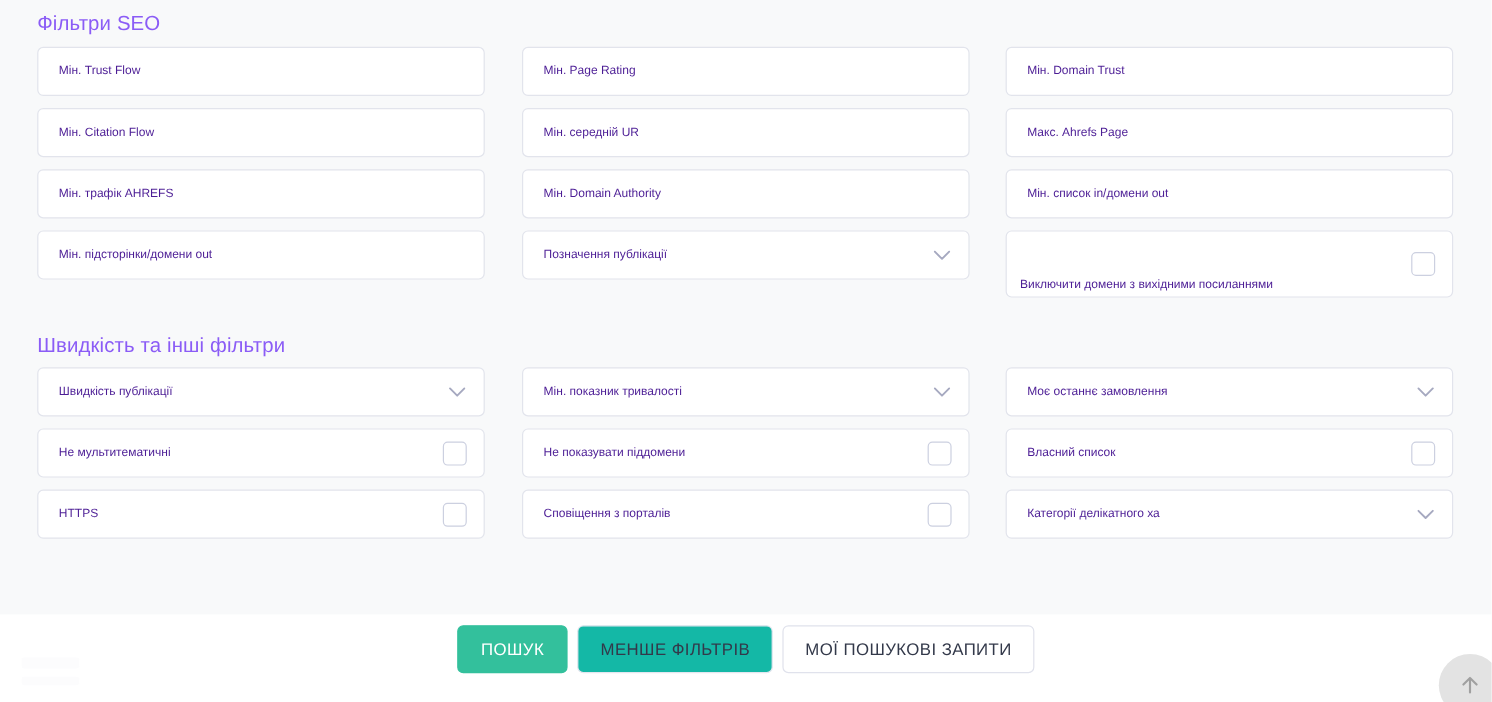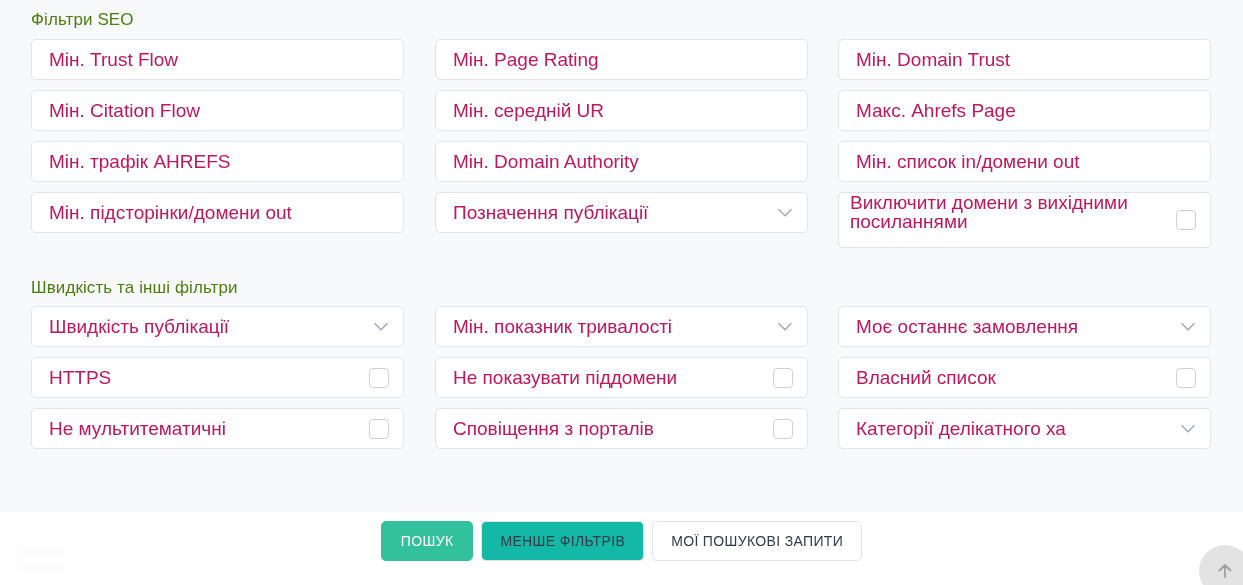--- a/index.html
+++ b/index.html
@@ -23,21 +23,21 @@
   .filter-panel {
     position: absolute;
     left: 0; top: 0;
     width: 1243px;
     height: 512px;
     background: #f8f9fa;
   }
 
   .section-title {
     font-size: 17px;
-    color: #4d7c0f;
+    color: #8b5cf6;
     font-weight: 400;
     letter-spacing: .1px;
   }
   #seo-title   { position: absolute; left: 31px; top: 10px; }
   #tech-title  { position: absolute; left: 31px; top: 278px; }
 
   
   .col { position: absolute; width: 373px; }
   .col-1 { left: 31px;  }
   .col-2 { left: 435px; }
@@ -53,28 +53,28 @@
     margin-bottom: 10px;
     background: #ffffff;
     border: 1px solid #e2e4ec;
     border-radius: 5px;
     display: flex;
     align-items: center;
     padding: 0 14px 0 17px;
   }
   .field.tall {
     height: 56px;
-    align-items: flex-start;
+    align-items: flex-end;
     padding-right: 46px;
     padding-left: 11px;
   }
 
   .field-label {
-    font-size: 19px;
-    color: #be185d;
+    font-size: 10px;
+    color: #4c1d95;
     line-height: 19px;
     flex: 1 1 auto;
     white-space: pre-line;
   }
 
   
   .chevron {
     position: absolute;
     right: 15px;
     top: 50%;
@@ -230,25 +230,25 @@
     <div class="col col-1 tech-row" id="tech-col-1">
         <div class="field">
           <span class="field-label">Швидкість публікації</span>
           <span class="chevron">
             <svg width="14" height="9" viewBox="0 0 14 9">
               <path d="M1 1.2 L7 7.2 L13 1.2" stroke="#a6a9c0" stroke-width="1.6" fill="none" stroke-linecap="round" stroke-linejoin="round"></path>
             </svg>
           </span>
         </div>
         <div class="field">
+          <span class="field-label">Не мультитематичні</span>
+          <span class="checkbox"></span>
+        </div>
+        <div class="field">
           <span class="field-label">HTTPS</span>
-          <span class="checkbox"></span>
-        </div>
-        <div class="field">
-          <span class="field-label">Не мультитематичні</span>
           <span class="checkbox"></span>
         </div>
       </div>
     <div class="col col-2 tech-row" id="tech-col-2">
         <div class="field">
           <span class="field-label">Мін. показник тривалості</span>
           <span class="chevron">
             <svg width="14" height="9" viewBox="0 0 14 9">
               <path d="M1 1.2 L7 7.2 L13 1.2" stroke="#a6a9c0" stroke-width="1.6" fill="none" stroke-linecap="round" stroke-linejoin="round"></path>
             </svg>

